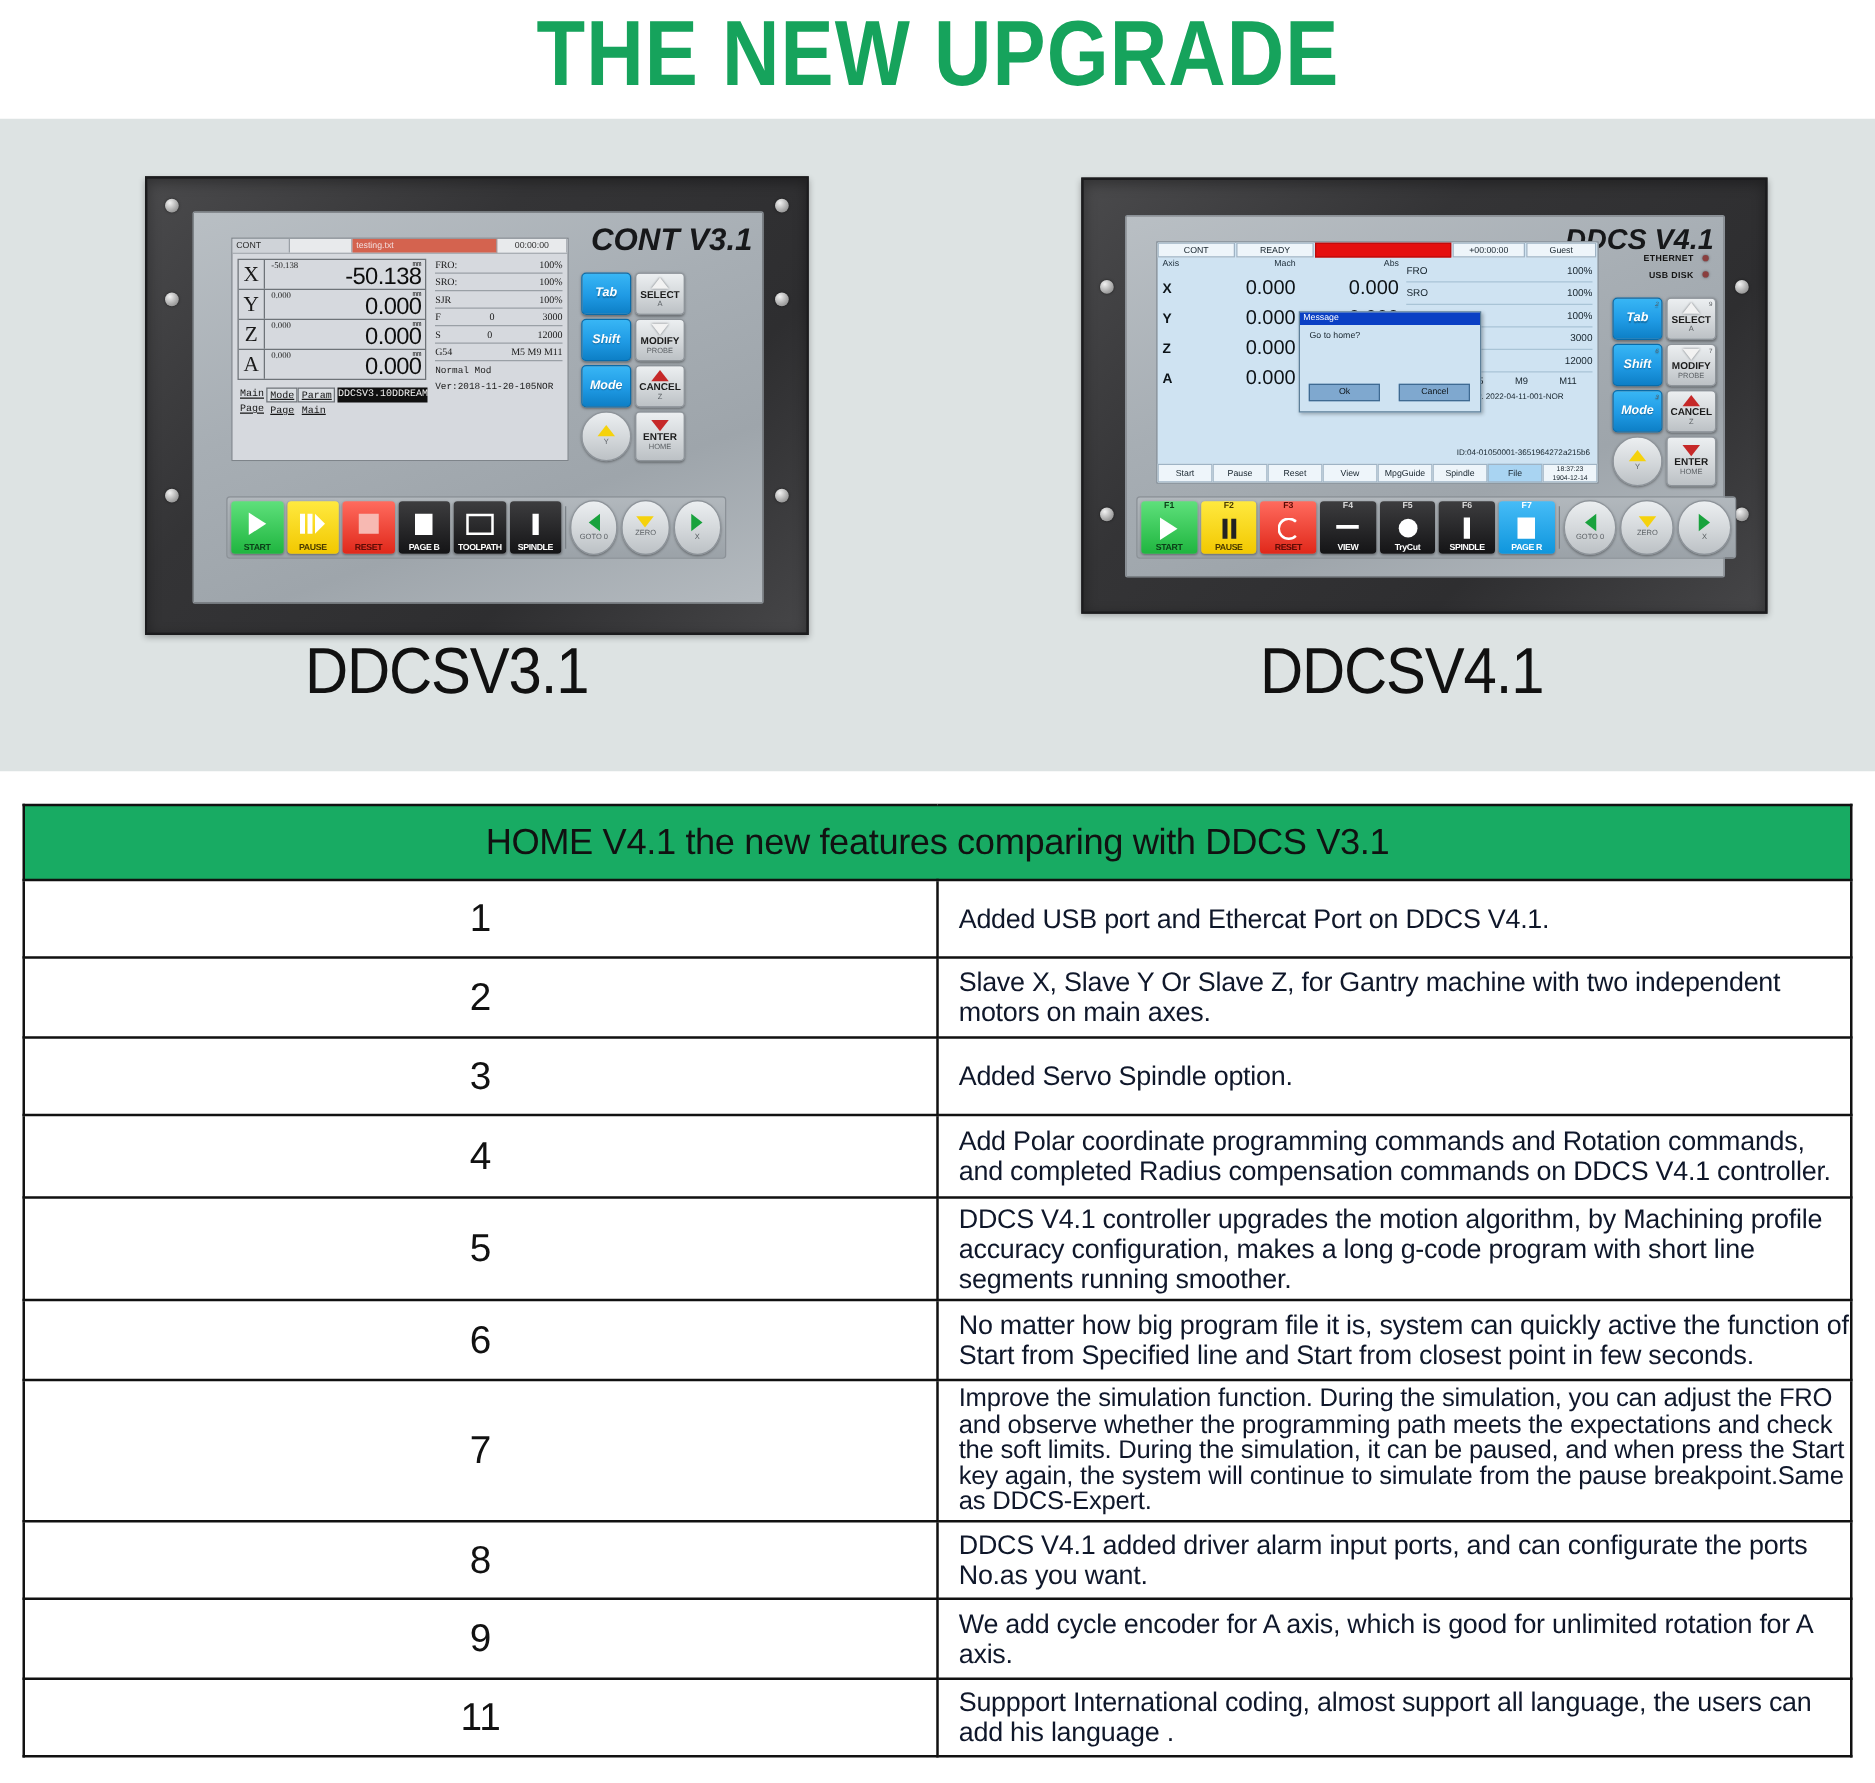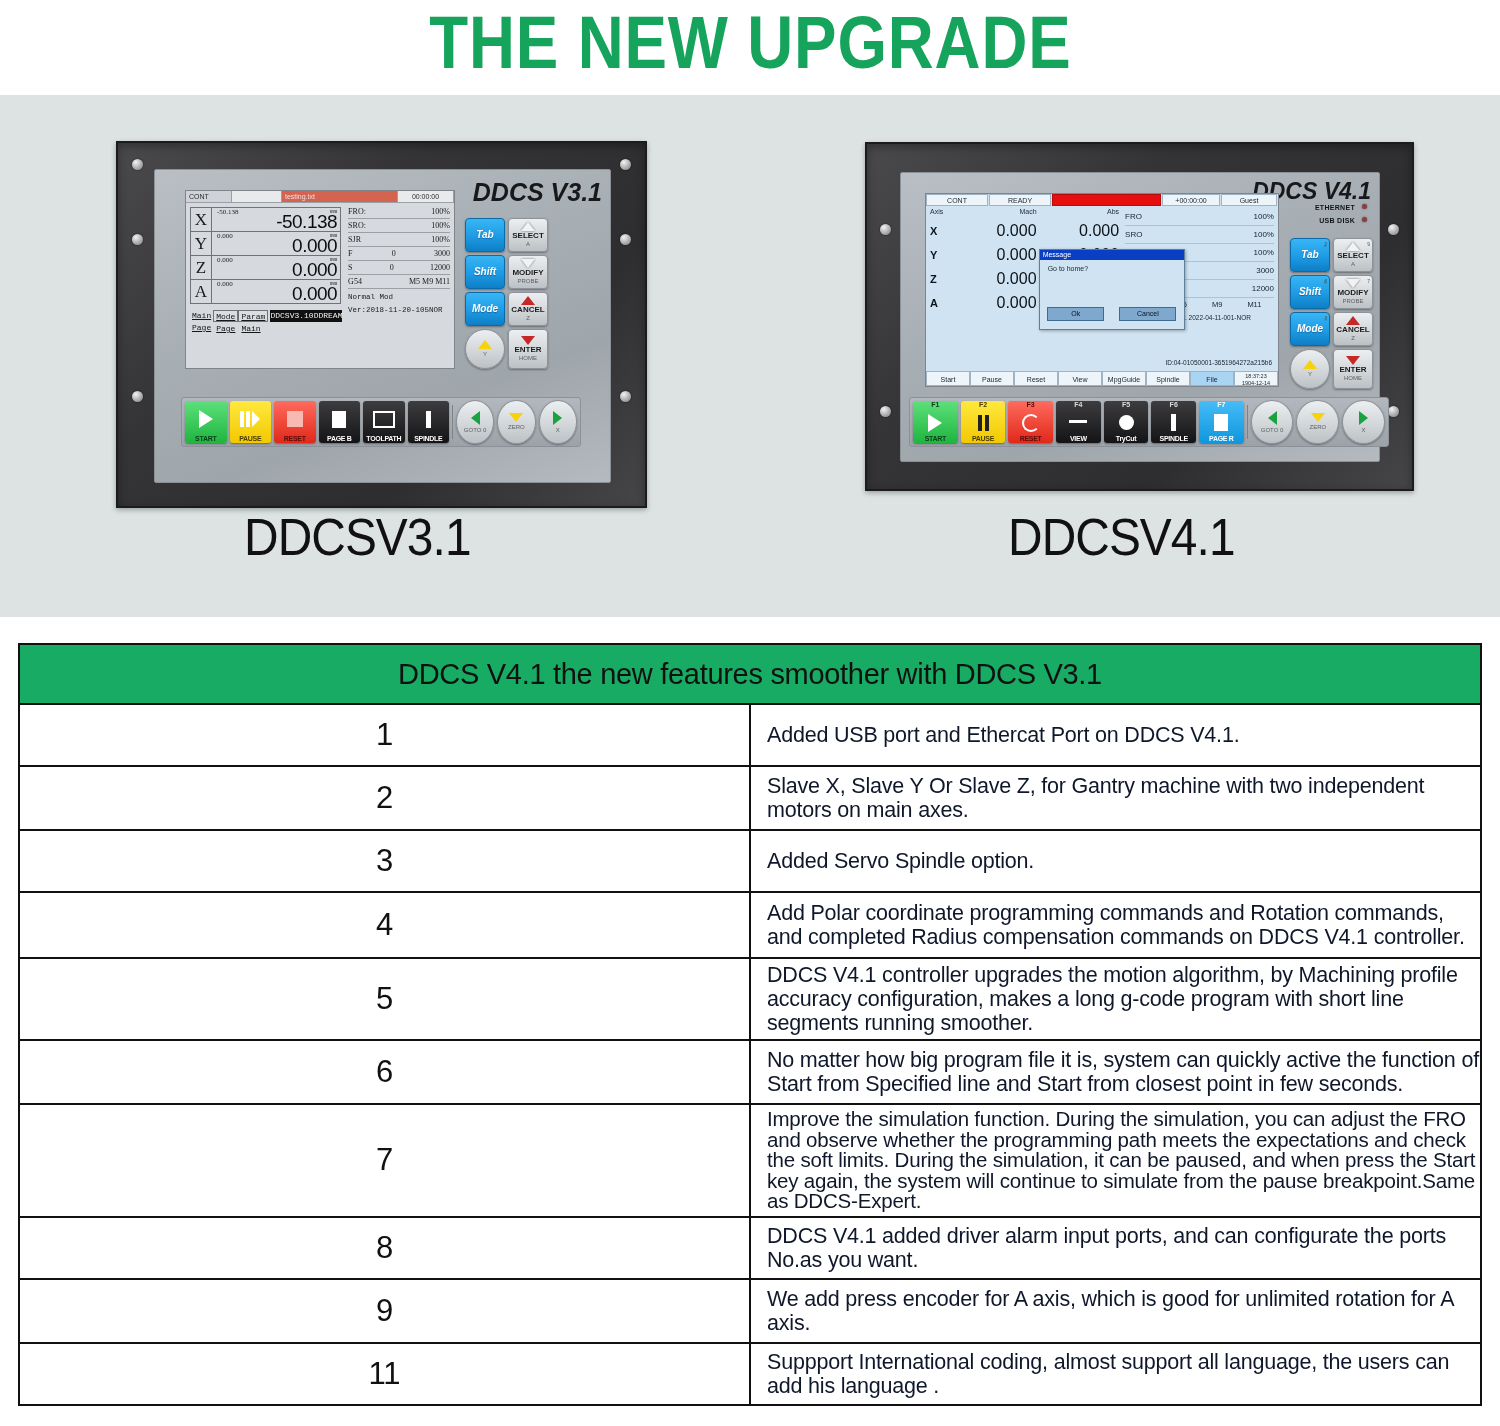--- a/index.html
+++ b/index.html
@@ -262,21 +262,21 @@
   <div class="device" style="left:116px;top:46px;width:527px;height:363px;">
     <div class="screw" style="left:14px;top:16px;"></div>
     <div class="screw" style="right:14px;top:16px;"></div>
     <div class="screw" style="left:14px;top:91px;"></div>
     <div class="screw" style="right:14px;top:91px;"></div>
     <div class="screw" style="left:14px;top:248px;"></div>
     <div class="screw" style="right:14px;top:248px;"></div>
 
     <div class="faceplate" style="left:36px;top:26px;width:455px;height:312px;">
 
-      <div class="brand" style="right:8px;top:8px;font-size:25px;">DDCS V3.1</div>
+      <div class="brand" style="right:8px;top:8px;font-size:25px;">CONT V3.1</div>
 
       <div class="lcd lcd-v3" style="left:30px;top:20px;width:268px;height:177px;">
         <div class="v3-topbar">
           <div class="v3-cont">CONT</div>
           <div class="v3-blank"></div>
           <div class="v3-file">testing.txt</div>
           <div class="v3-time">00:00:00</div>
         </div>
 
         <div class="v3-body">
@@ -679,21 +679,21 @@
   </div>
   <div class="product-caption" style="left:1008px;top:412px;">DDCSV4.1</div>
 
  </div>
 </div>
 
 <div class="table-wrap">
   <table class="features">
     <thead>
       <tr>
-        <th colspan="2">DDCS V4.1 the new features smoother with DDCS V3.1</th>
+        <th colspan="2">HOME V4.1 the new features comparing with DDCS V3.1</th>
       </tr>
     </thead>
     <tbody>
       <tr class="r1">
         <td class="num">1</td>
         <td class="desc">Added USB port and Ethercat Port on DDCS V4.1.</td>
       </tr>
       <tr class="r2">
         <td class="num">2</td>
         <td class="desc">Slave X, Slave Y Or Slave Z, for Gantry machine with two independent motors on main axes.</td>
@@ -717,21 +717,21 @@
       <tr class="r7">
         <td class="num">7</td>
         <td class="desc">Improve the simulation function. During the simulation, you can adjust the FRO and observe whether the programming path meets the expectations and check the soft limits. During the simulation, it can be paused, and when press the Start key again, the system will continue to simulate from the pause breakpoint.Same as DDCS-Expert.</td>
       </tr>
       <tr class="r8">
         <td class="num">8</td>
         <td class="desc">DDCS V4.1 added driver alarm input ports, and can configurate the ports No.as you want.</td>
       </tr>
       <tr class="r9">
         <td class="num">9</td>
-        <td class="desc">We add press encoder for A axis, which is good for unlimited rotation for A axis.</td>
+        <td class="desc">We add cycle encoder for A axis, which is good for unlimited rotation for A axis.</td>
       </tr>
       <tr class="r11">
         <td class="num">11</td>
         <td class="desc">Suppport International coding, almost support all language, the users can add his language .</td>
       </tr>
 
     </tbody>
   </table>
 </div>
 

